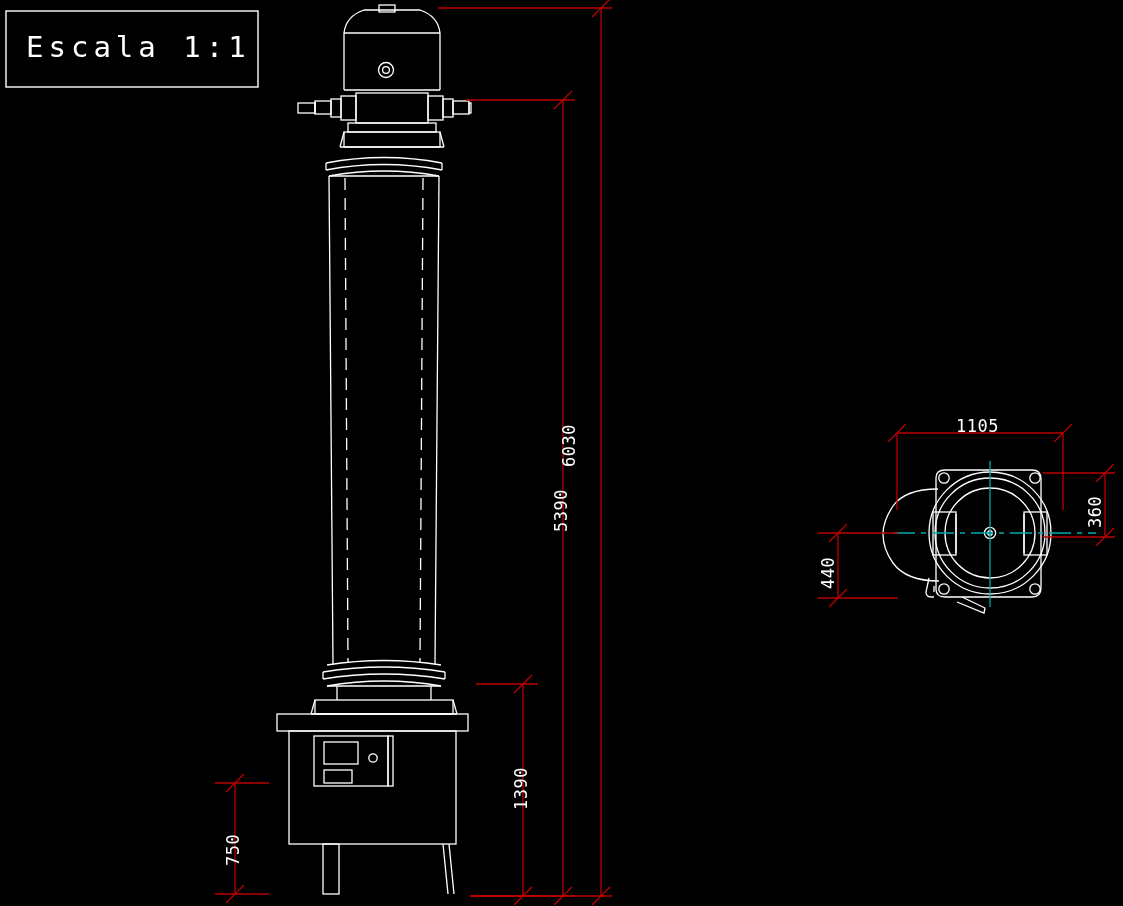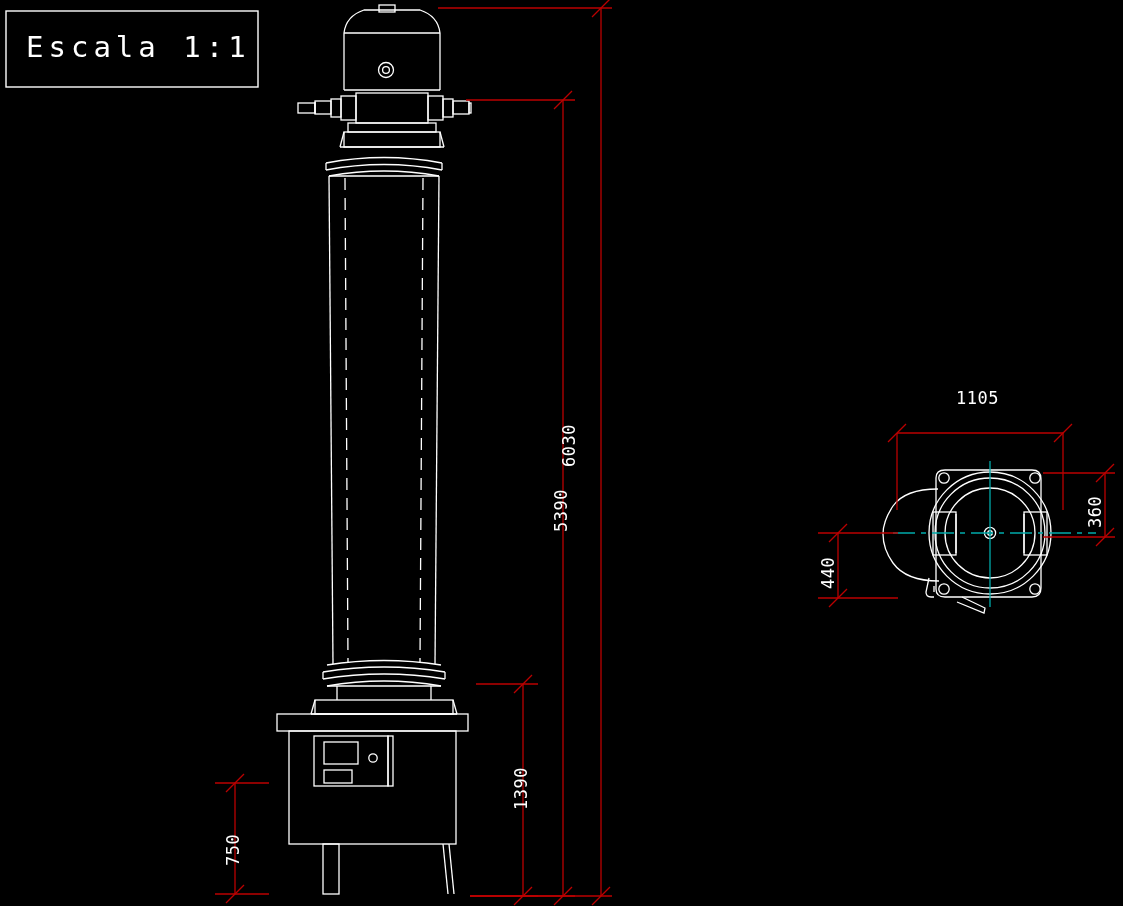--- a/index.html
+++ b/index.html
@@ -292,19 +292,19 @@
   <div class="title-text" style="left:26px; top:30px;">Escala 1:1</div>
 
   <div class="dim-label vert" style="left:559px; top:467px;">6030</div>
 
   <div class="dim-label vert" style="left:551px; top:532px;">5390</div>
 
   <div class="dim-label vert" style="left:511px; top:810px;">1390</div>
 
   <div class="dim-label vert" style="left:223px; top:866px;">750</div>
 
-  <div class="dim-label" style="left:956px; top:388px;">1105</div>
+  <div class="dim-label" style="left:956px; top:416px;">1105</div>
 
   <div class="dim-label vert" style="left:1085px; top:528px;">360</div>
 
   <div class="dim-label vert" style="left:818px; top:589px;">440</div>
 
 </div>
 
 </body></html>

